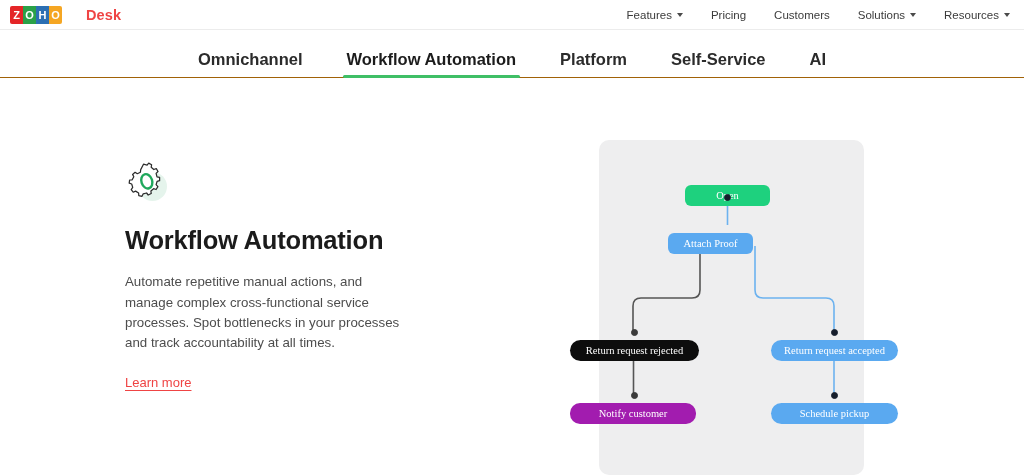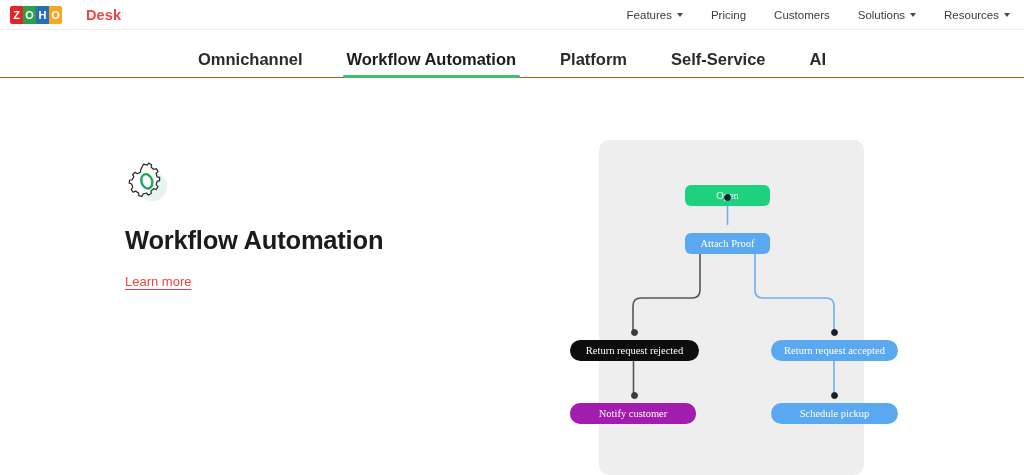--- a/index.html
+++ b/index.html
@@ -103,21 +103,21 @@
 
   .node {
     position: absolute; border-radius: 6px;
     display: flex; align-items: center; justify-content: center;
     font-size: 10.5px; color: #ffffff; white-space: nowrap;
     font-family: Liberation Serif, serif;
     cursor: pointer;
     margin-top: 8px;
   }
   .node-open       { left: 685px; top: 177px; width: 85px;  height: 21px; background: #1ed17e; }
-  .node-attach     { left: 685px; top: 225px; width: 85px;  height: 21px; background: #5aa9f0; }
+  .node-attach     { left: 668px; top: 225px; width: 85px;  height: 21px; background: #5aa9f0; }
   .node-rejected   { left: 570px; top: 332px; width: 129px; height: 21px; background: #0d0d0d; border-radius: 11px; }
   .node-notify     { left: 570px; top: 395px; width: 126px; height: 21px; background: #a21caf; border-radius: 10px; }
   .node-accepted   { left: 771px; top: 332px; width: 127px; height: 21px; background: #5aa9f0; border-radius: 11px; }
   .node-pickup     { left: 771px; top: 395px; width: 127px; height: 21px; background: #5aa9f0; border-radius: 11px; }
 
   .dot {
     position: absolute; width: 7px; height: 7px; border-radius: 50%;
     background: #151d2b; border: 1.5px solid #1b2433;
   }
   .dot-open     { left: 723.5px; top: 194px; }
@@ -179,20 +179,21 @@
     <div class="copy">
       <div class="feature-icon">
         <div class="icon-blob"></div>
         <svg width="44" height="44" viewBox="0 0 44 44">
           <path d="M18.5 4.2 l3.6 .9 1.6 -2.0 2.9 1.6 -.4 2.6 2.6 2.2 2.5 -.9 1.7 2.9 -1.9 1.9 .9 3.4 2.6 .6 0 3.3 -2.5 .7 -1.0 3.3 1.8 2.0 -1.8 2.8 -2.5 -.8 -2.7 2.2 .3 2.6 -3.0 1.5 -1.6 -2.0 -3.5 .9 -1.1 2.4 -3.2 -.7 -.2 -2.6 -3.0 -1.9 -2.4 1.1 -2.0 -2.6 1.5 -2.2 -1.0 -3.4 -2.5 -.8 .4 -3.2 2.6 -.2 1.6 -3.1 -1.2 -2.3 2.5 -2.1 2.2 1.4 3.1 -1.5 .3 -2.6 z" fill="#ffffff" stroke="#2d2d2d" stroke-width="1.25" stroke-linejoin="round"></path>
           <ellipse cx="21.8" cy="21.3" rx="5.4" ry="7.3" transform="rotate(-18 21.8 21.3)" fill="#ffffff" stroke="#1fa85c" stroke-width="2.4"></ellipse>
         </svg>
       </div>
 
       <h1 class="headline">Workflow Automation</h1>
+      <p class="blurb">Automate repetitive manual actions, and manage complex cross-functional service processes. Spot bottlenecks in your processes and track accountability at all times.</p>
       <a class="learn-more">Learn more</a>
     </div>
 
     <div class="diagram-panel" style="top:62px"></div>
   </div>
 
   <div class="diagram-layer">
 
     <svg width="1024" height="475" style="position:absolute;left:0;top:0;">
 

